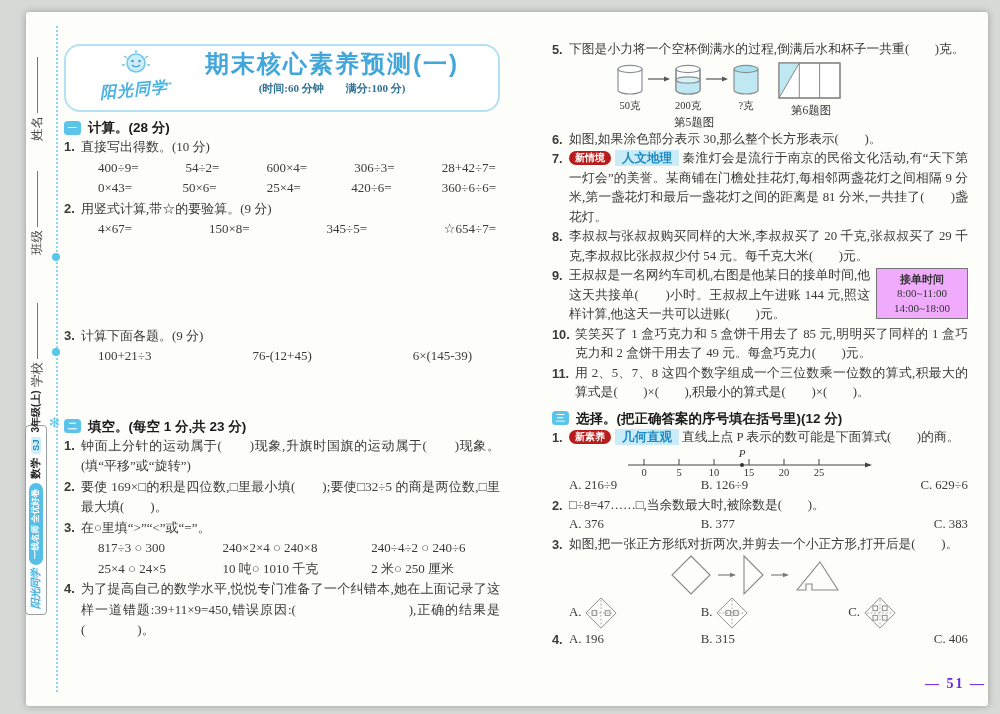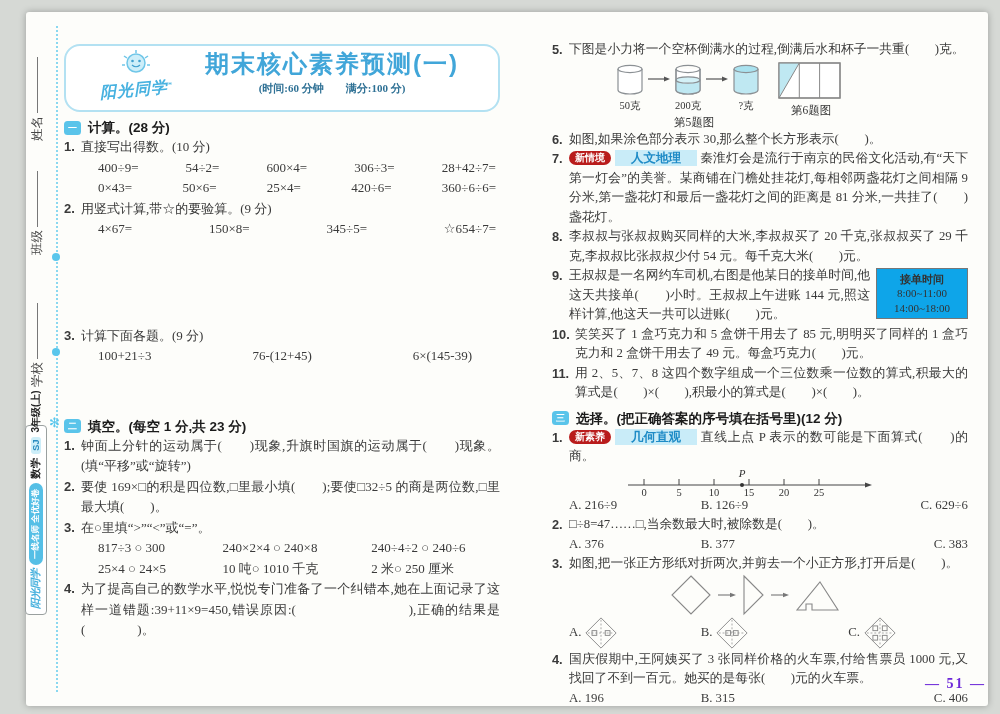--- a/index.html
+++ b/index.html
@@ -40,25 +40,25 @@
   .expr-row{display:flex;justify-content:space-between;padding:0 4px 0 34px;white-space:nowrap;}
   .expr-row.three{padding-right:28px;}
   .ws-lg{height:86px;}
   .ws-sm{height:44px;}
   .cmp-row{display:flex;padding-left:34px;white-space:nowrap;}
   .cmp-row .c1{width:31%;}
   .cmp-row .c2{width:37%;}
   .cmp-row .c3{flex:1;}
 
   .badge-pill{display:inline-block;background:#b91c1c;color:#fff;font-size:10px;font-weight:bold;border-radius:8px;padding:0 6px;font-family:"Liberation Sans",sans-serif;margin-right:4px;line-height:14px;vertical-align:1px;}
-  .tag-hl{background:#c9ecf8;color:#1e8bc6;font-weight:bold;padding:0 16px;margin-right:3px;font-family:"Liberation Sans",sans-serif;font-size:12.5px;display:inline-block;line-height:16px;}
+  .tag-hl{background:#c9ecf8;color:#1e8bc6;font-weight:bold;padding:0 7px;margin-right:3px;font-family:"Liberation Sans",sans-serif;font-size:12.5px;display:inline-block;line-height:16px;}
 
   .fig-row{display:flex;justify-content:flex-start;align-items:flex-start;padding:2px 10px 0 58px;height:68px;}
   .figcap{text-align:center;font-size:11.5px;color:#333;margin-top:-1px;}
-  .sched{float:right;width:86px;border:1px solid #777;text-align:center;font-size:11px;line-height:1.3;padding:3px 2px;margin:2px 0 2px 6px;color:#333;background:#0ea5e9;}
+  .sched{float:right;width:86px;border:1px solid #777;text-align:center;font-size:11px;line-height:1.3;padding:3px 2px;margin:2px 0 2px 6px;color:#333;background:#f0abfc;}
   .numline{margin:2px 0 1px 74px;height:26px;}
   .opt-row{display:flex;padding-left:17px;white-space:nowrap;}
   .opt-row .o1{width:33%;}
   .opt-row .o2{width:37%;}
   .opt-row .o3{flex:1;text-align:right;}
   .fold-wrap{text-align:center;height:42px;}
   .fig-opts{align-items:center;height:34px;}
   .fig-opts .fo{display:inline-flex;align-items:center;gap:3px;}
   .olet{font-style:normal;}
 
@@ -382,21 +382,20 @@
           <rect x="10.5" y="10.5" width="5" height="5" fill="none" stroke="#888" stroke-width="1"></rect>
           <rect x="20.5" y="10.5" width="5" height="5" fill="none" stroke="#888" stroke-width="1"></rect>
           <rect x="10.5" y="20.5" width="5" height="5" fill="none" stroke="#888" stroke-width="1"></rect>
           <rect x="20.5" y="20.5" width="5" height="5" fill="none" stroke="#888" stroke-width="1"></rect>
         </svg>
       </span>
     </div>
 
     <div class="q">
       <span class="qnum">4.</span>
-      <span>国庆假期中,王阿姨买了 3 张同样价格的火车票,付给售票员 1000 元,又找回了不到一百元。她买的是每张(　　)元的火车票。</span>
     </div>
     <div class="opt-row">
       <span class="o1">A. 196</span>
       <span class="o2">B. 315</span>
       <span class="o3">C. 406</span>
     </div>
   </div>
 
   <div class="footer">— 51 —</div>
 </div>

